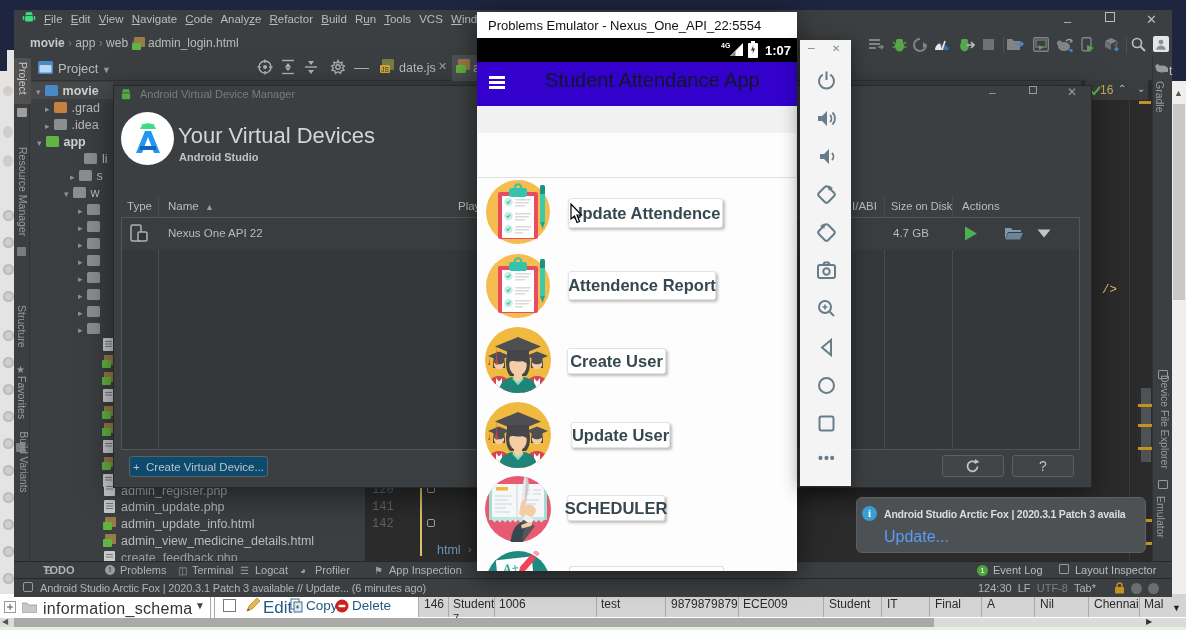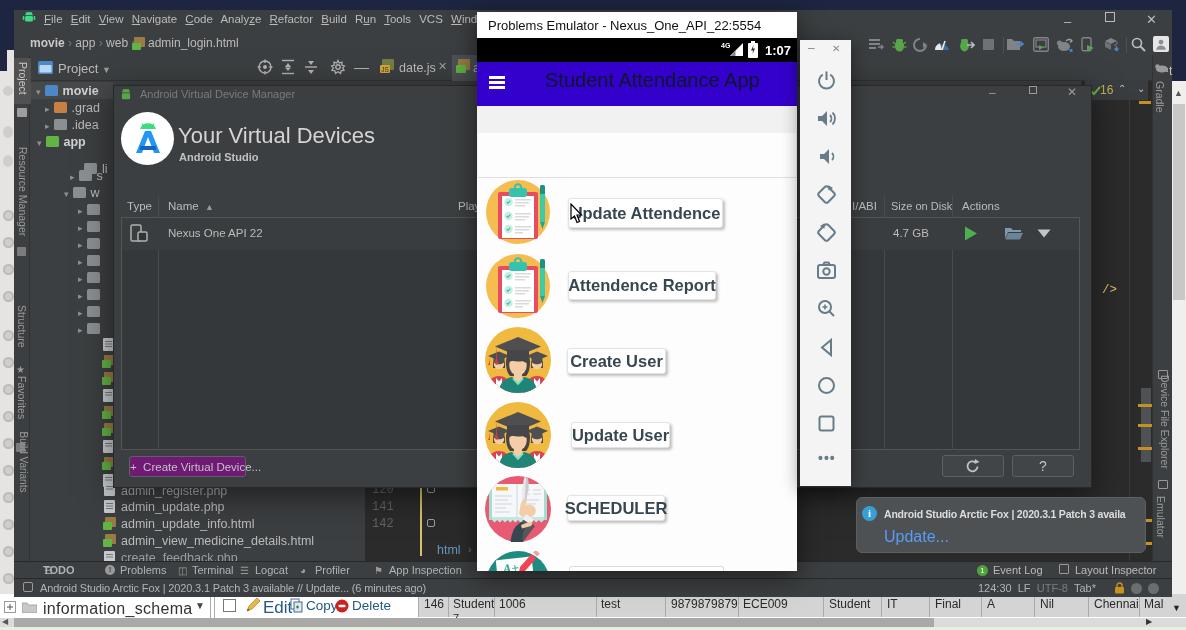--- a/index.html
+++ b/index.html
@@ -288,21 +288,21 @@
         .trow { position:absolute; height:17px; line-height:17px; white-space:nowrap; color:#bbb;}
         .chev { color:#8f9294; font-size:9px; display:inline-block; margin-right:4px;}
         .fold { display:inline-block; width:13px; height:11px; border-radius:1.5px; margin-right:5px; position:relative; top:1px;}
         .ficon { position:absolute; width:13px; height:14px; }
       </style>
       <div class="abs" style="left:31px;top:82px;width:82px;height:17px;background:#46484a;"></div>
         <div class="trow" style="left:36px;top:83px;"><span class="chev">▾</span><span class="fold" style="background:#4a88c7;"></span><b style="color:#d0d0d0;">movie</b></div>
       <div class="trow" style="left:45px;top:100px;"><span class="chev">▸</span><span class="fold" style="background:#c77f42;"></span>.grad</div>
       <div class="trow" style="left:45px;top:117px;"><span class="chev">▸</span><span class="fold" style="background:#8a8f92;"></span>.idea</div>
       <div class="trow" style="left:37px;top:134px;"><span class="chev">▾</span><span class="fold" style="background:#62b543;"></span><b style="color:#d0d0d0;">app</b></div>
-      <div class="trow" style="left:84px;top:161px;"><span class="fold" style="background:#8a8f92;"></span>li</div>
+      <div class="trow" style="left:84px;top:151px;"><span class="fold" style="background:#8a8f92;"></span>li</div>
       <div class="trow" style="left:70px;top:168px;"><span class="chev">▸</span><span class="fold" style="background:#8a8f92;"></span>s</div>
       <div class="trow" style="left:64px;top:185px;"><span class="chev">▾</span><span class="fold" style="background:#8a8f92;"></span>w</div>
       <div class="trow" style="left:78px;top:202px;"><span class="chev">▸</span><span class="fold" style="background:#8a8f92;"></span></div>
       <div class="trow" style="left:78px;top:219px;"><span class="chev">▸</span><span class="fold" style="background:#8a8f92;"></span></div>
       <div class="trow" style="left:78px;top:236px;"><span class="chev">▸</span><span class="fold" style="background:#8a8f92;"></span></div>
       <div class="trow" style="left:78px;top:253px;"><span class="chev">▸</span><span class="fold" style="background:#8a8f92;"></span></div>
       <div class="trow" style="left:78px;top:270px;"><span class="chev">▸</span><span class="fold" style="background:#8a8f92;"></span></div>
       <div class="trow" style="left:78px;top:287px;"><span class="chev">▸</span><span class="fold" style="background:#8a8f92;"></span></div>
       <div class="trow" style="left:78px;top:304px;"><span class="chev">▸</span><span class="fold" style="background:#8a8f92;"></span></div>
       <div class="trow" style="left:78px;top:321px;"><span class="chev">▸</span><span class="fold" style="background:#8a8f92;"></span></div>
@@ -507,21 +507,21 @@
         <path d="M1 0.5 L13 7.5 L1 14.5 Z" fill="#4caf50"></path>
       </svg>
     <svg class="abs" style="left:1005px;top:227px;" width="18" height="13" viewBox="0 0 18 13">
         <path d="M0 1 h6 l1.5 2 H16 v2 H3 L0 12 Z" fill="#7f98ad"></path>
         <path d="M3 6 h15 l-3 6.5 H0.5 Z" fill="#6a849a"></path>
       </svg>
     <svg class="abs" style="left:1037px;top:229px;" width="14" height="9" viewBox="0 0 14 9">
         <path d="M0.5 0.5 L13.5 0.5 L7 8.5 Z" fill="#c2c5c7"></path>
       </svg>
 
-    <div class="abs" style="left:129px;top:456px;width:117px;height:21px;background:#701a75;border:1px solid #5e6163;border-radius:3px;color:#c0c3c5;font-size:11.5px;text-align:center;line-height:20px;white-space:nowrap;">+&nbsp; Create Virtual Device...</div>
+    <div class="abs" style="left:129px;top:456px;width:139px;height:21px;background:#0c4a6e;border:1px solid #5e6163;border-radius:3px;color:#c0c3c5;font-size:11.5px;text-align:center;line-height:20px;white-space:nowrap;">+&nbsp; Create Virtual Device...</div>
     <div class="abs" style="left:942px;top:455px;width:62px;height:22px;background:#414547;border:1px solid #5e6163;border-radius:3px;"></div>
     <svg class="abs" style="left:965px;top:459px;" width="15" height="14" viewBox="0 0 15 14">
         <path d="M12.5 7.5 a5 5 0 1 1 -2 -4.2" stroke="#c0c3c5" stroke-width="1.8" fill="none"></path>
         <path d="M10 0 L14.5 3 L9.5 5 Z" fill="#c0c3c5"></path>
       </svg>
     <div class="abs" style="left:1012px;top:455px;width:62px;height:22px;background:#414547;border:1px solid #5e6163;border-radius:3px;color:#c0c3c5;font-size:14px;text-align:center;line-height:21px;">?</div>
   </div>
 
   <div id="notif">
     <div class="abs" style="left:856px;top:497px;width:290px;height:56px;background:#4d5154;border:1px solid #5c6063;border-radius:6px;"></div>

